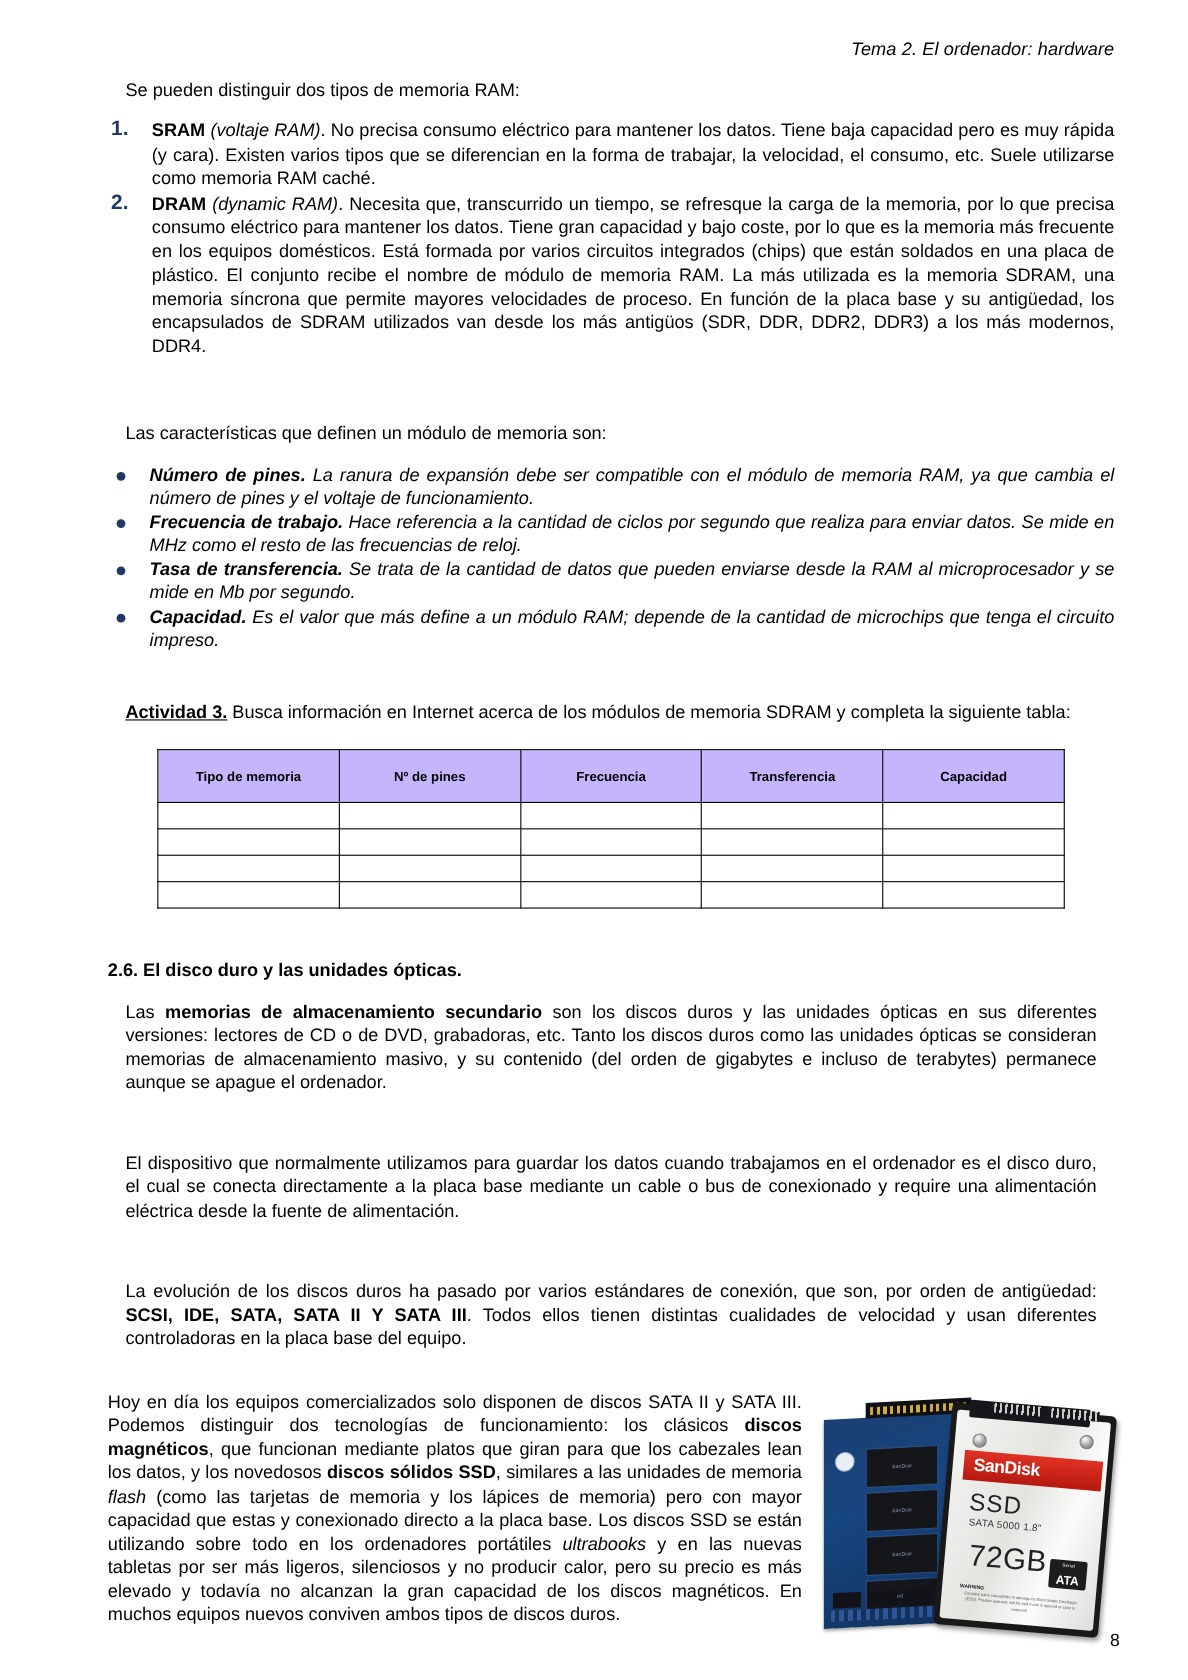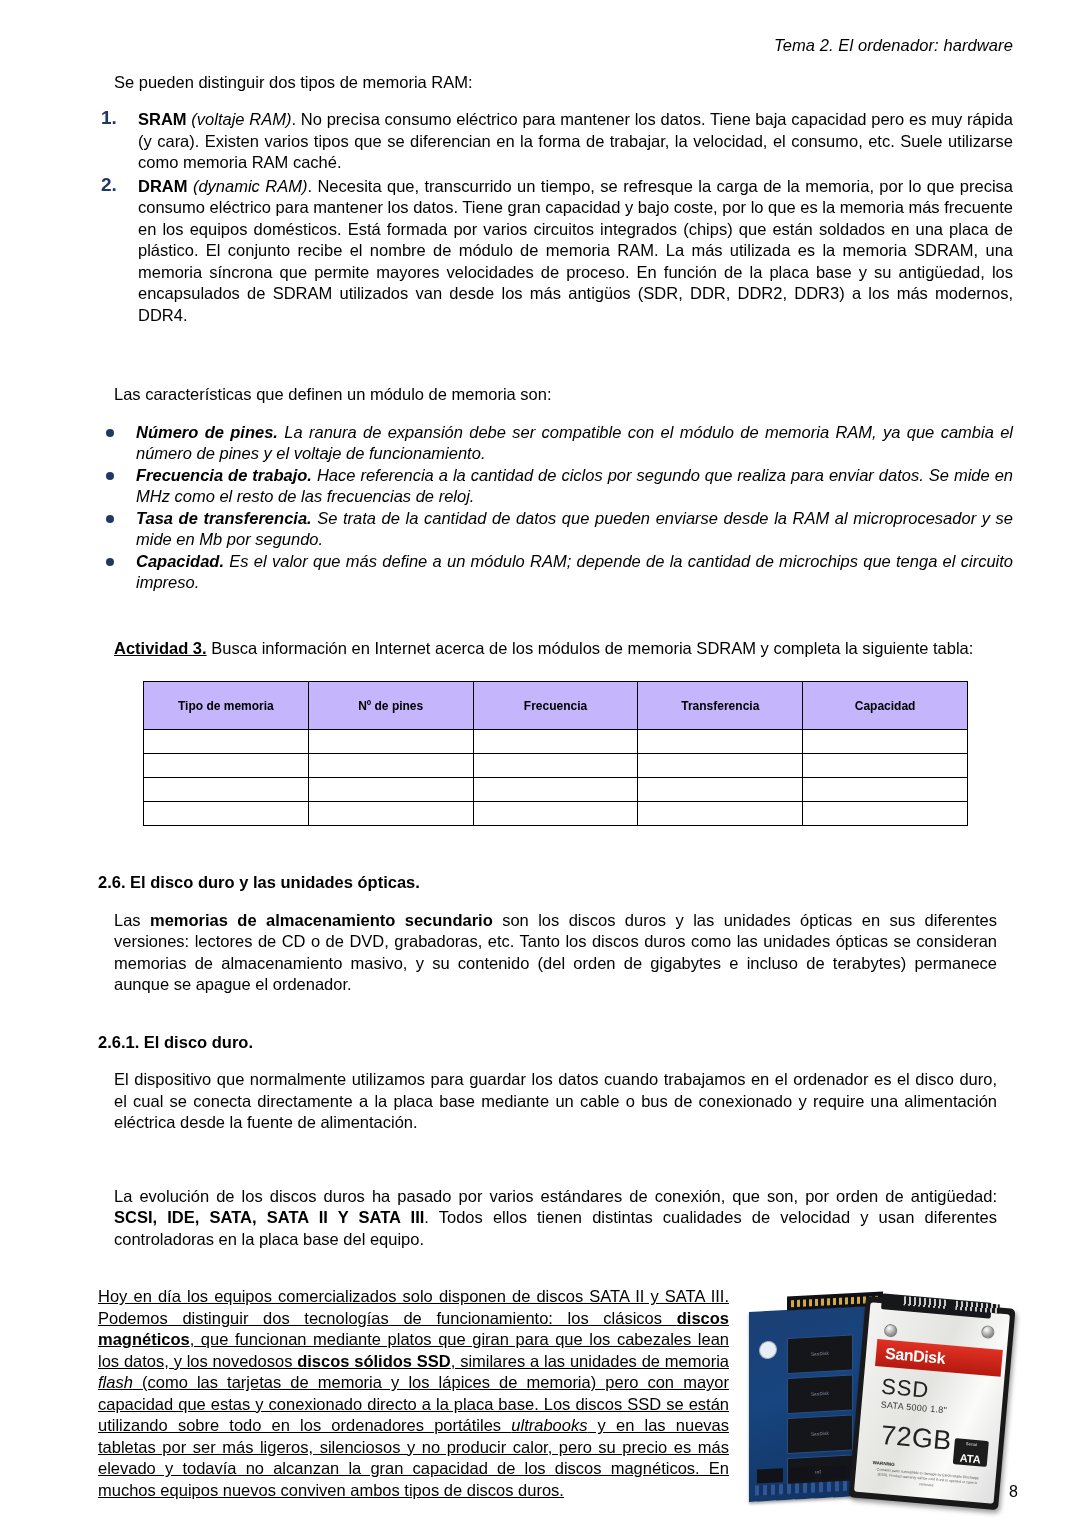--- a/index.html
+++ b/index.html
@@ -152,21 +152,20 @@
     width: 268px;
     height: 222px;
     margin: 4px 0 4px 16px;
     position: relative;
   }
   .flow-text {
     font-size: 16.5px;
     line-height: 21.5px;
     text-align: justify;
     margin: 0;
-    text-decoration: underline;
   }
 
   
   .ssd-stage {
     position: absolute;
     left: 0; top: 0;
     width: 268px; height: 222px;
   }
   
   .pcb {
@@ -450,21 +449,20 @@
       </table>
     </div>
 
     <div style="height:46px"></div>
 
     <p class="sec-head">2.6. El disco duro y las unidades ópticas.</p>
     <p class="para"><span>Las </span><b>memorias de almacenamiento secundario</b><span> son los discos duros y las unidades ópticas  en sus diferentes versiones: lectores de CD o de DVD, grabadoras, etc. Tanto los discos duros como las unidades ópticas se consideran memorias de almacenamiento masivo, y su contenido (del orden de gigabytes e incluso de terabytes) permanece aunque se apague el ordenador.</span></p>
 
     <div class="gap-md"></div>
 
-    <p class="sec-head">2.6.1. El disco duro.</p>
     <p class="para">El dispositivo que normalmente utilizamos para guardar los datos cuando trabajamos en el ordenador es el disco duro, el cual se conecta directamente a la placa base mediante un cable o bus de conexionado y require una alimentación eléctrica desde la fuente de alimentación.</p>
 
     <div class="gap-md"></div>
 
     <p class="para"><span>La evolución de los discos duros ha pasado por varios estándares de conexión, que son, por orden de antigüedad: </span><b>SCSI, IDE, SATA, SATA II Y SATA III</b><span>. Todos ellos tienen distintas cualidades de velocidad y usan diferentes controladoras en la placa base del equipo.</span></p>
 
     <div class="gap-md"></div>
 
     <div class="clearfix">
 

